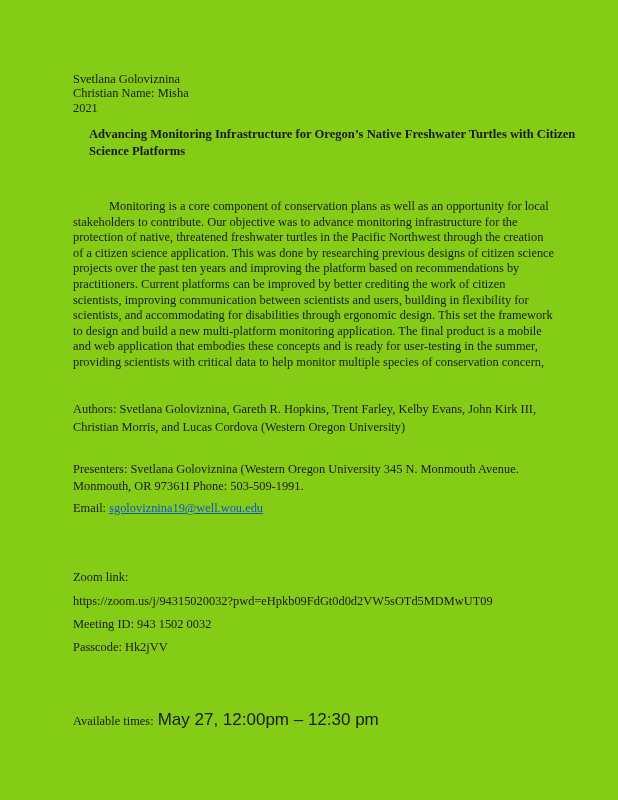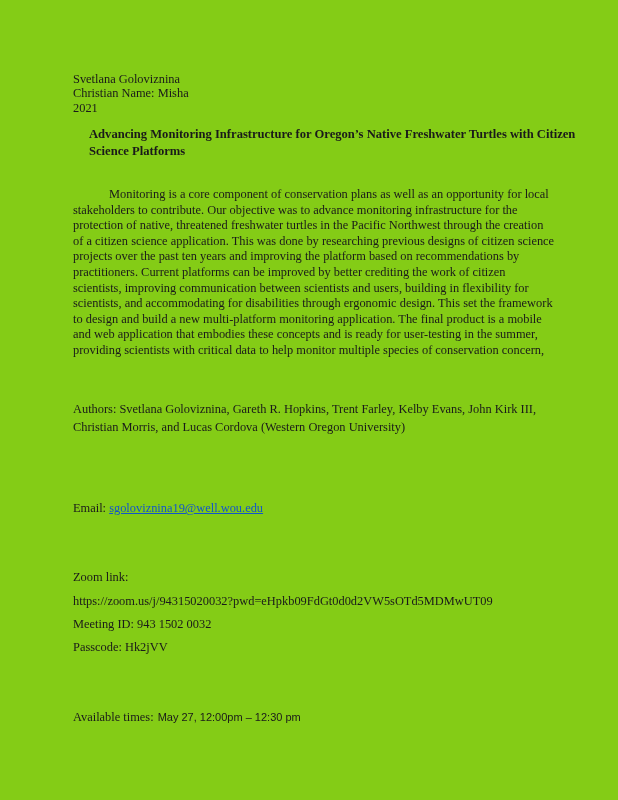--- a/index.html
+++ b/index.html
@@ -40,21 +40,21 @@
       margin-left: 16px;
     }
     .abstract {
       position: absolute;
       left: 73px;
       top: 187px;
       width: 482px;
       line-height: 15.6px;
     }
     .abstract .line { display: block; white-space: nowrap; }
-    .abstract .indent { padding-left: 36px; }
+    .abstract .indent { padding-left: 36px; margin-top: 12px; }
     .authors {
       position: absolute;
       left: 73px;
       top: 401px;
       line-height: 17.5px;
     }
     .authors div { white-space: nowrap; }
     .presenters {
       position: absolute;
       left: 73px;
@@ -64,21 +64,21 @@
     .presenters div { white-space: nowrap; }
     .email-line { position: absolute; left: 73px; top: 501px; white-space: nowrap; }
     .email-link { color: #1155cc; text-decoration: underline; cursor: pointer; }
     .zoom-label { position: absolute; left: 73px; top: 570px; white-space: nowrap; }
     .zoom-url { position: absolute; left: 73px; top: 594px; white-space: nowrap; }
     .meeting-id { position: absolute; left: 73px; top: 617px; white-space: nowrap; }
     .passcode { position: absolute; left: 73px; top: 640px; white-space: nowrap; }
     .avail { position: absolute; left: 73px; top: 710px; white-space: nowrap; }
     .avail .times {
       font-family: "Liberation Sans", sans-serif;
-      font-size: 11px;
+      font-size: 17px;
       margin-left: 4px;
     }
   </style>
 </head>
 <body>
 
 <div class="page">
 
   <div class="header-block">
     <div>Svetlana Goloviznina</div>
@@ -103,20 +103,24 @@
     <span class="line">to design and build a new multi-platform monitoring application. The final product is a mobile</span>
     <span class="line">and web application that embodies these concepts and is ready for user-testing in the summer,</span>
     <span class="line">providing scientists with critical data to help monitor multiple species of conservation concern,</span>
   </div>
 
   <div class="authors">
     <div>Authors: Svetlana Goloviznina, Gareth R. Hopkins, Trent Farley, Kelby Evans, John Kirk III,</div>
     <div>Christian Morris, and Lucas Cordova (Western Oregon University)</div>
   </div>
 
+  <div class="presenters">
+    <div>Presenters: Svetlana Goloviznina (Western Oregon University 345 N. Monmouth Avenue.</div>
+    <div>Monmouth, OR 97361I Phone: 503-509-1991.</div>
+  </div>
 
   <div class="email-line">
     <span>Email: </span><a class="email-link">sgoloviznina19@well.wou.edu</a>
   </div>
 
   <div class="zoom-label">Zoom link:</div>
   <div class="zoom-url">https://zoom.us/j/94315020032?pwd=eHpkb09FdGt0d0d2VW5sOTd5MDMwUT09</div>
   <div class="meeting-id">Meeting ID: 943 1502 0032</div>
   <div class="passcode">Passcode: Hk2jVV</div>
 

